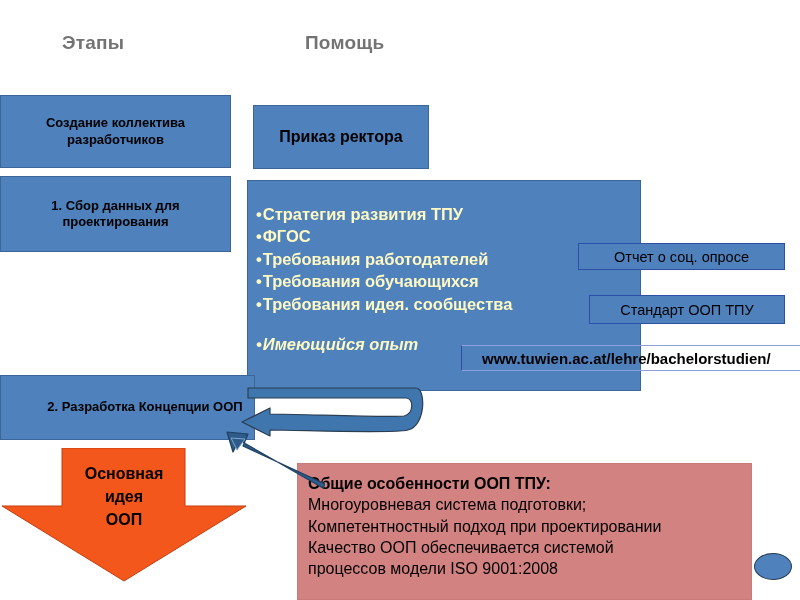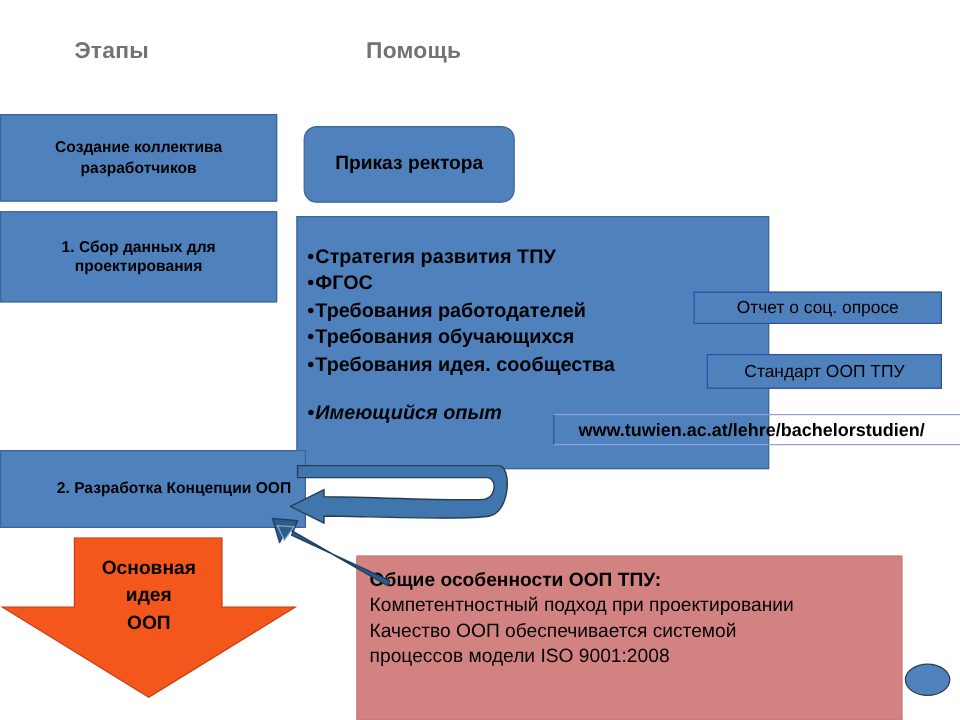--- a/index.html
+++ b/index.html
@@ -38,31 +38,31 @@
     justify-content: center;
     text-align: center;
     color: #000000;
     font-weight: bold;
     font-size: 13px;
     line-height: 1.25;
   }
 
   #box-team   { left: 0px;   top: 95px;  width: 231px; height: 73px; }
   #box-collect{ left: 0px;   top: 176px; width: 231px; height: 76px; }
-  #box-order  { left: 253px; top: 105px; width: 176px; height: 64px; font-size: 16px; border-radius: 11px; }
+  #box-order  { left: 253px; top: 105px; width: 176px; height: 64px; font-size: 16px; }
   #box-dev    { left: 0px;   top: 375px; width: 255px; height: 65px; padding-left: 35px; }
 
   #box-bullets {
     position: absolute;
     left: 247px; top: 180px; width: 394px; height: 211px;
     background: #4F81BD;
     border: 1px solid #3B6697;
     box-sizing: border-box;
     padding: 22px 8px 8px 8px;
-    color: #000000;
+    color: #fef9c3;
     font-weight: bold;
     font-size: 16.5px;
     line-height: 1.36;
   }
   #box-bullets .bl { white-space: nowrap; }
   #box-bullets .bl::before { content: "\2022"; margin-right: 1px; }
   #box-bullets .gap { height: 18px; }
   #box-bullets .ital { font-style: italic; }
 
   .tagbox {
@@ -172,20 +172,21 @@
     <polygon points="62,0 185,0 185,58 246,58 124,133 2,58 62,58" fill="#F3571B" stroke="#C43E10" stroke-width="1"></polygon>
   </svg>
   <div id="orange-label">
     <div>Основная</div>
     <div>идея</div>
     <div>ООП</div>
   </div>
 
   <div id="pinkbox">
     <div class="ln ttl">Общие особенности ООП ТПУ:</div>
+    <div class="ln">Многоуровневая система подготовки;</div>
     <div class="ln">Компетентностный подход при проектировании</div>
     <div class="ln">Качество ООП обеспечивается системой</div>
     <div class="ln">процессов модели ISO 9001:2008</div>
   </div>
 
   <svg id="thin-arrow" viewBox="0 0 110 60">
     <path d="M108 58 L24 10 L18 22 L12 2 L33 4 L28 16 L110 54 Z" fill="#2E5C8A" stroke="#1F4061" stroke-width="1.2" stroke-linejoin="round"></path>
     <polygon points="16,8 30,9 22,20" fill="#2E5C8A" stroke="#7FA6CC" stroke-width="1"></polygon>
   </svg>
 

